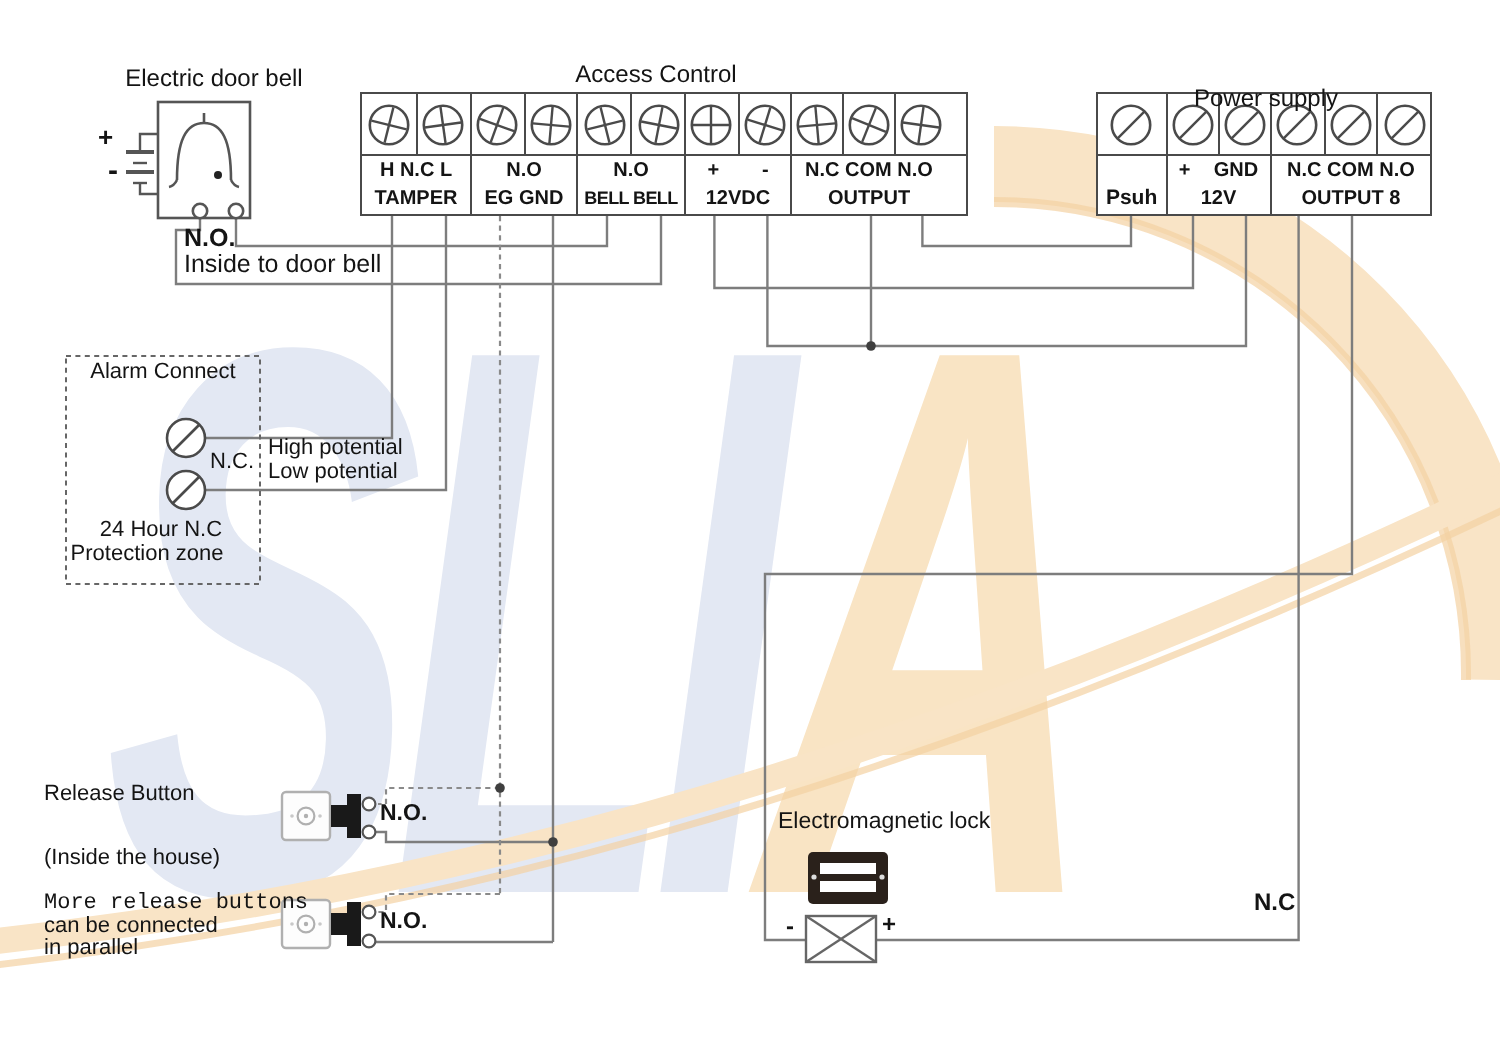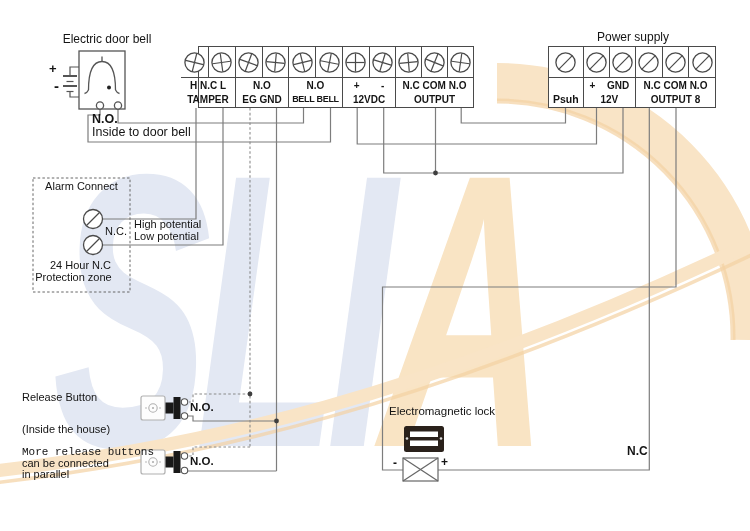--- a/index.html
+++ b/index.html
@@ -141,21 +141,21 @@
       <circle cx="441" cy="438.5" r="1.3" fill="#ddd"></circle>
     </g>
 
     <g stroke="#666" stroke-width="1.2" fill="none">
       <rect x="403" y="458" width="35" height="23" fill="#fff"></rect>
       <line x1="403" y1="458" x2="438" y2="481"></line>
       <line x1="403" y1="481" x2="438" y2="458"></line>
     </g>
   </svg>
 
-  <div class="strip" style="left:198px;top:46px;width:276px;height:62px;align-items:flex-end;">
+  <div class="strip" style="left:180px;top:46px;width:304px;height:62px;">
     <div class="trow">
       <div class="tg" style="width:55px">
         <div class="tcell">
             <svg width="23" height="23">
               <circle cx="11.5" cy="11.5" r="9.6" fill="#fff" stroke="#4a4a4a" stroke-width="1.3"></circle>
               <g stroke="#4a4a4a" stroke-width="1.2" transform="rotate(14 11.5 11.5)">
                 <line x1="11.5" y1="2.4" x2="11.5" y2="20.6"></line>
                 <line x1="2.4" y1="11.5" x2="20.6" y2="11.5"></line>
               </g>
             </svg>
@@ -344,21 +344,22 @@
           <div>12V</div>
         </div>
       <div class="lg" style="width:80px">
           <div>N.C COM N.O</div>
           <div>OUTPUT 8</div>
         </div>
     </div>
   </div>
 
   <div class="txt t12 ctr" style="left:59px;top:34px;width:96px;">Electric door bell</div>
-  <div class="txt ctr t12" style="left:583px;top:32px;width:100px;">Power supply</div>
+  <div class="txt ctr t12" style="left:258px;top:32px;width:140px;">Access Control</div>
+  <div class="txt ctr t12" style="left:583px;top:44px;width:100px;">Power supply</div>
 
   <div class="txt b" style="left:49px;top:63px;font-size:13px;">+</div>
   <div class="txt b" style="left:54px;top:80px;font-size:15px;">-</div>
   <div class="txt t125 b" style="left:92px;top:114px;">N.O.</div>
   <div class="txt t125" style="left:92px;top:127px;">Inside to door bell</div>
 
   <div class="txt ctr" style="left:33px;top:181px;width:97px;">Alarm Connect</div>
   <div class="txt" style="left:105px;top:226px;">N.C.</div>
   <div class="txt" style="left:134px;top:219px;">High potential</div>
   <div class="txt" style="left:134px;top:230.5px;">Low potential</div>

